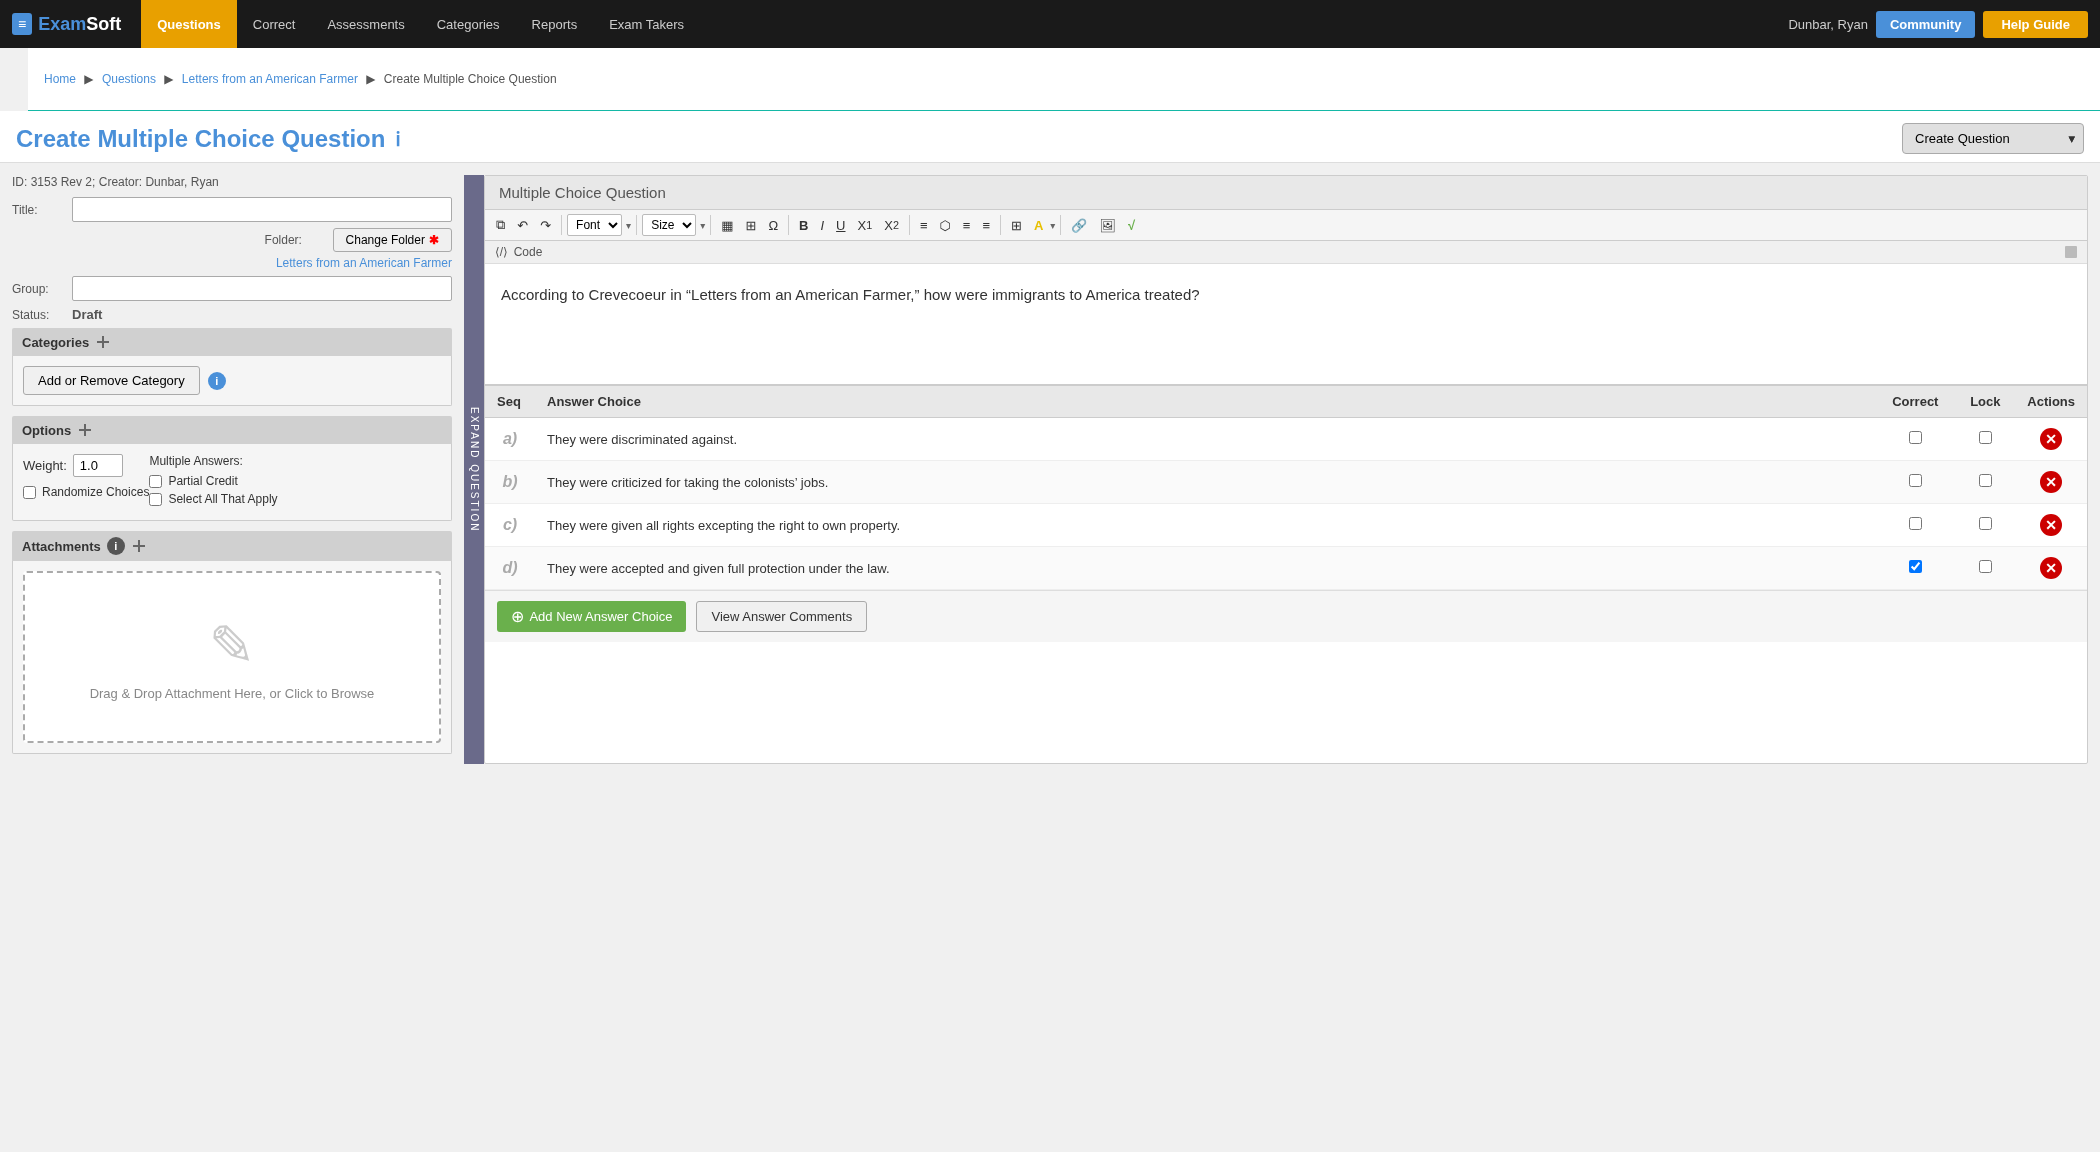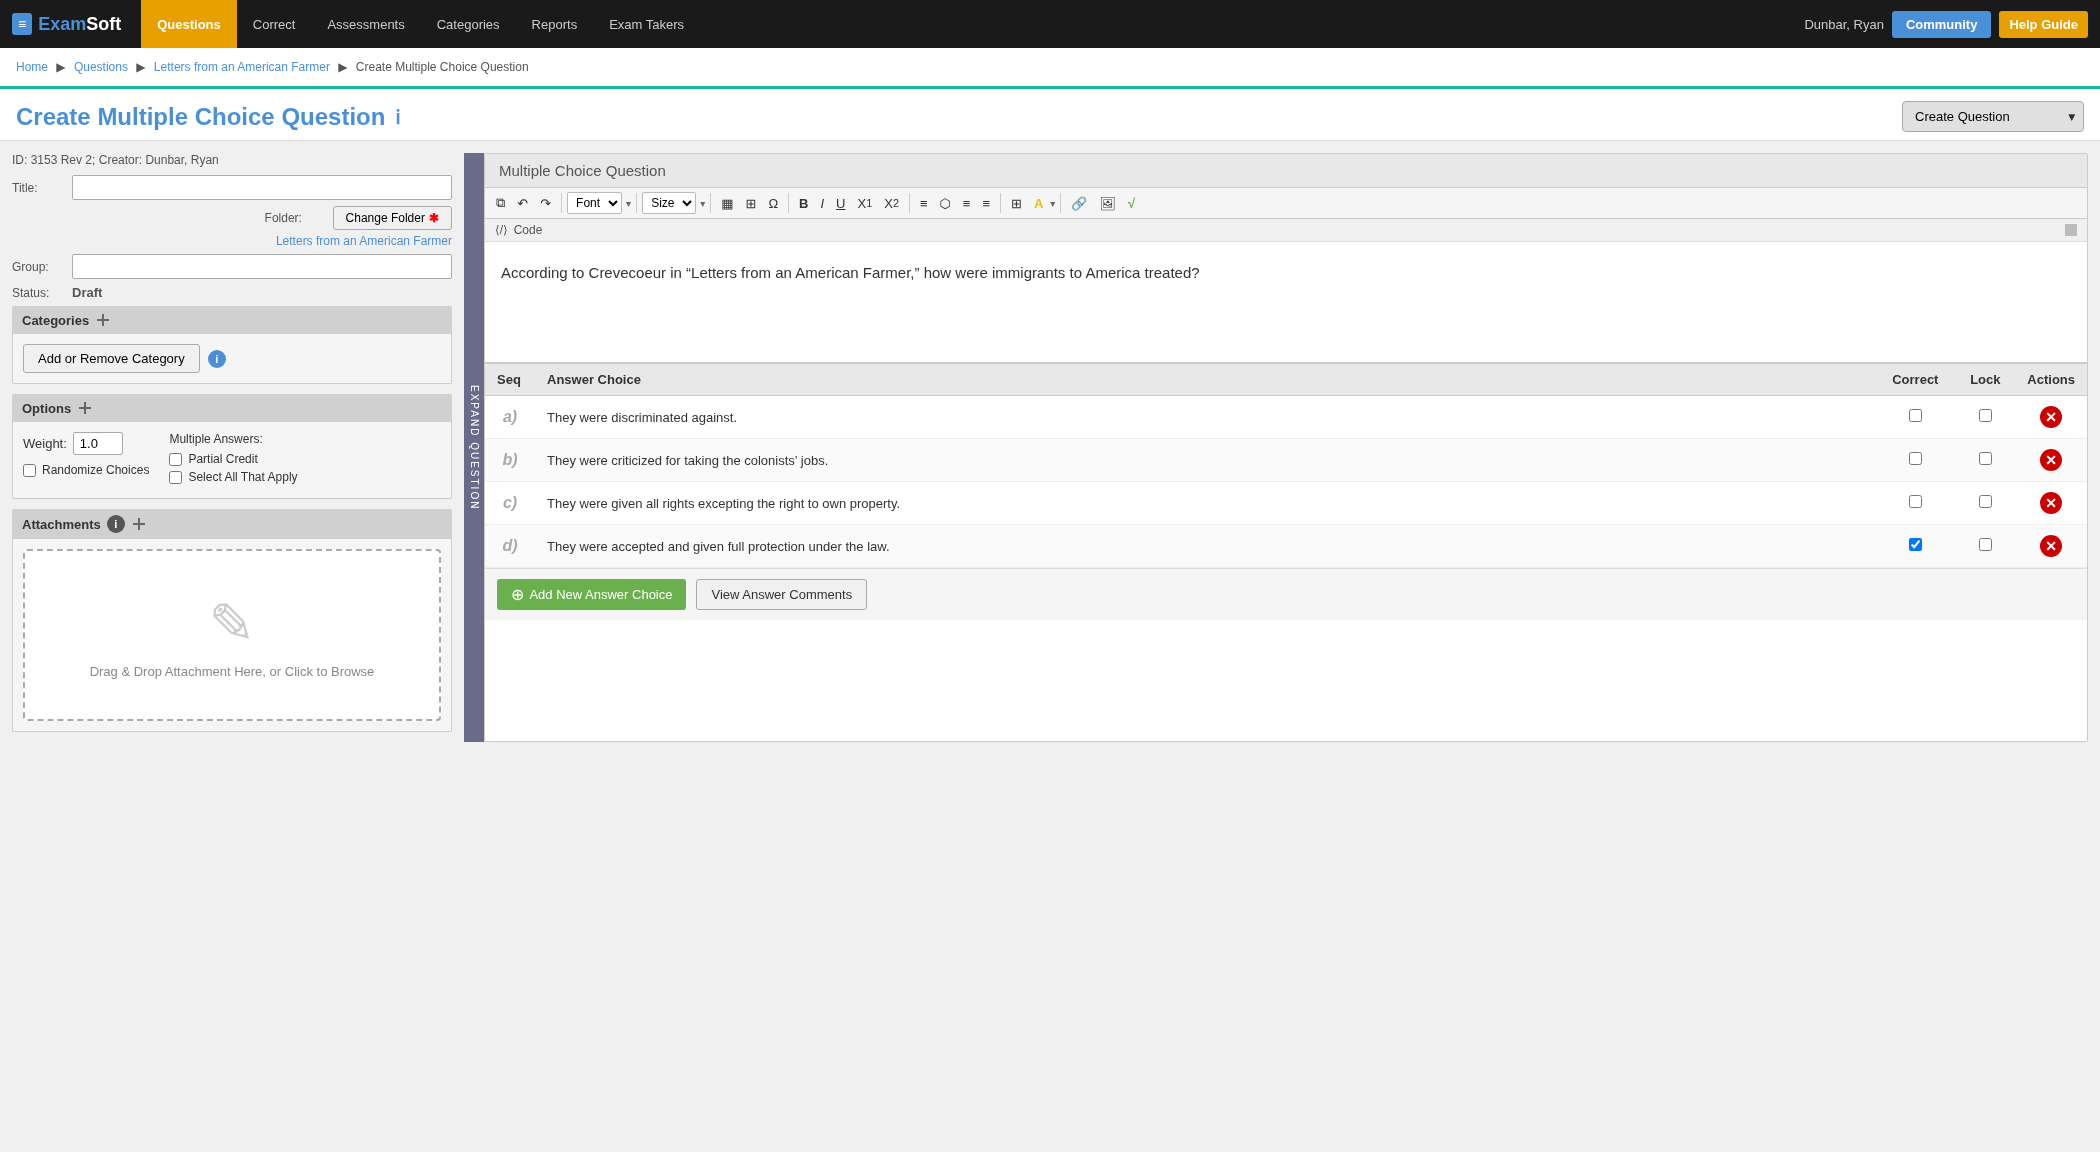--- a/index.html
+++ b/index.html
@@ -10,24 +10,24 @@
     .nav-logo { display: flex; align-items: center; margin-right: 20px; }
     .nav-logo .logo-icon { background: #4a90d9; color: white; font-weight: bold; padding: 3px 6px; border-radius: 3px; margin-right: 6px; font-size: 14px; }
     .nav-logo .logo-text { color: white; font-size: 18px; font-weight: bold; }
     .nav-logo .logo-text span { color: #4a90d9; }
     .nav-items { display: flex; align-items: center; flex: 1; }
     .nav-item { color: #ccc; padding: 0 16px; height: 48px; display: flex; align-items: center; cursor: pointer; font-size: 13px; text-decoration: none; }
     .nav-item.active { background: #e8a000; color: white; font-weight: bold; }
     .nav-right { display: flex; align-items: center; gap: 8px; }
     .nav-user { color: #ccc; font-size: 13px; }
     .btn-community { background: #4a90d9; color: white; padding: 6px 14px; border-radius: 3px; border: none; cursor: pointer; font-size: 13px; font-weight: bold; }
-    .btn-help { background: #e8a000; color: white; padding: 6px 10px; border-radius: 3px; border: none; cursor: pointer; font-size: 13px; font-weight: bold; }
-
-    
-    .breadcrumb { padding: 12px 16px; font-size: 12px; color: #555; background: white; border-bottom: 3px solid #14b8a6; }
+    .btn-help { background: #e8a000; color: white; padding: 6px 18px; border-radius: 3px; border: none; cursor: pointer; font-size: 13px; font-weight: bold; }
+
+    
+    .breadcrumb { padding: 24px 16px; font-size: 12px; color: #555; background: white; border-bottom: 1px solid #14b8a6; margin-left: 28px; }
     .breadcrumb a { color: #4a90d9; text-decoration: none; }
     .breadcrumb span { color: #555; }
     .breadcrumb .sep { margin: 0 5px; }
 
     
     .page-header { padding: 12px 16px 8px; background: white; border-bottom: 1px solid #ddd; display: flex; align-items: center; justify-content: space-between; }
     .page-title { color: #4a90d9; font-size: 24px; font-weight: bold; }
     .create-question-wrapper { position: relative; display: flex; align-items: center; background: #e0e0e0; border: 1px solid #aaa; border-radius: 4px; padding: 0; }
     .create-question-wrapper select { background: transparent; border: none; padding: 7px 30px 7px 12px; font-size: 13px; cursor: pointer; outline: none; min-width: 180px; appearance: none; }
     .create-question-wrapper::after { content: '▾'; position: absolute; right: 8px; pointer-events: none; }
@@ -49,21 +49,21 @@
 
     .cross-icon { display: inline-block; width: 16px; height: 16px; position: relative; cursor: pointer; }
     .cross-icon::before, .cross-icon::after { content: ''; position: absolute; background: #666; }
     .cross-icon::before { width: 12px; height: 2px; top: 7px; left: 2px; }
     .cross-icon::after { width: 2px; height: 12px; top: 2px; left: 7px; }
 
     .btn-change-folder { background: #f0f0f0; border: 1px solid #aaa; padding: 4px 12px; border-radius: 3px; cursor: pointer; font-size: 12px; display: flex; align-items: center; gap: 4px; }
     .btn-change-folder .asterisk { color: red; font-weight: bold; }
     .btn-add-category { background: #f0f0f0; border: 1px solid #aaa; padding: 6px 14px; border-radius: 3px; cursor: pointer; font-size: 13px; }
     .info-circle { display: inline-flex; align-items: center; justify-content: center; width: 18px; height: 18px; background: #4a90d9; color: white; border-radius: 50%; font-size: 11px; font-weight: bold; cursor: pointer; }
-    .options-row { display: flex; align-items: flex-start; gap: 20px; }
+    .options-row { display: flex; align-items: flex-start; }
     .weight-row { display: flex; align-items: center; gap: 6px; margin-bottom: 8px; }
     .weight-input { width: 50px; padding: 3px 6px; border: 1px solid #aaa; border-radius: 2px; font-size: 13px; }
     .checkbox-row { display: flex; align-items: center; gap: 6px; font-size: 12px; margin-bottom: 4px; }
     .checkbox-row input[type=checkbox] { cursor: pointer; }
 
     .attachments-drop { border: 2px dashed #aaa; border-radius: 4px; padding: 40px 20px; text-align: center; background: white; color: #999; cursor: pointer; position: relative; min-height: 140px; display: flex; flex-direction: column; align-items: center; justify-content: center; }
     .attach-icon { font-size: 48px; color: #ccc; margin-bottom: 8px; }
 
     
     .right-panel { flex: 1; background: white; border: 1px solid #ccc; border-radius: 2px; overflow: hidden; }

